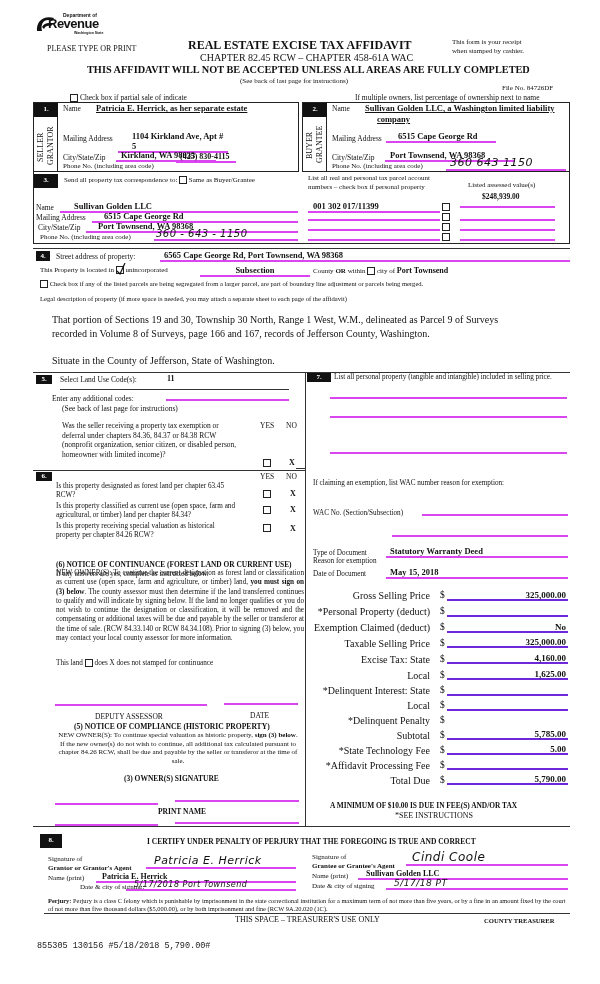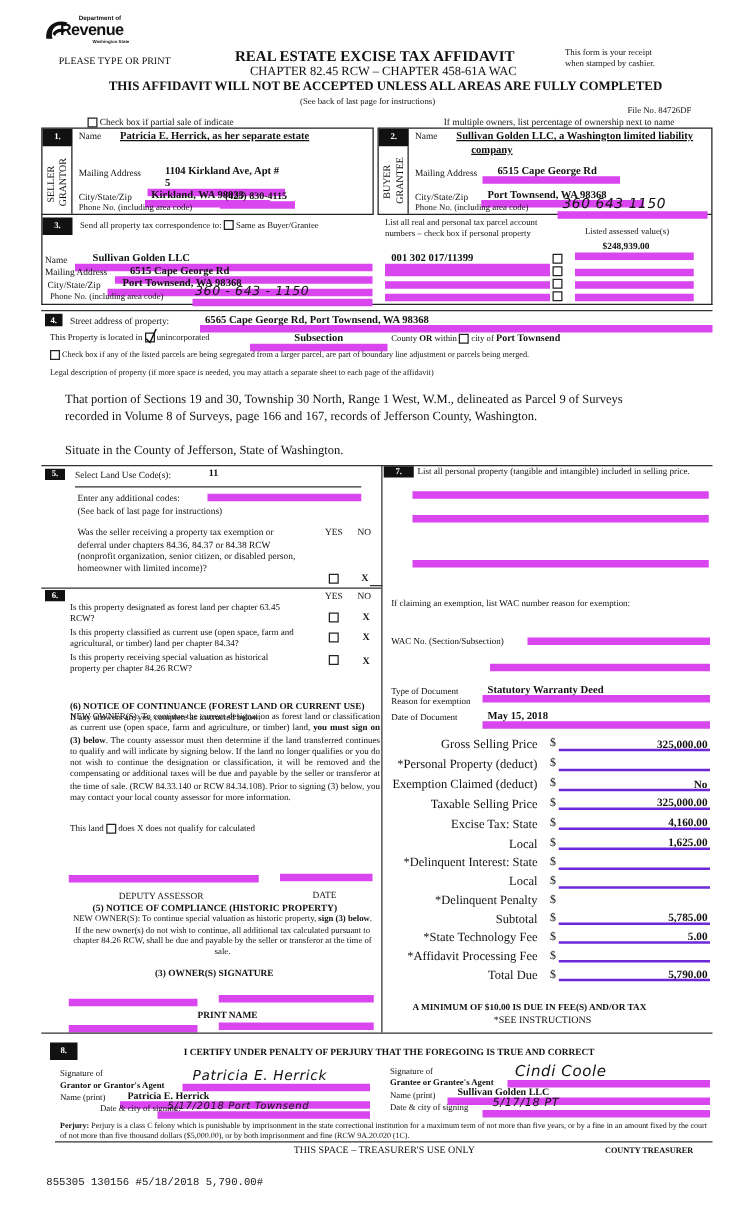--- a/index.html
+++ b/index.html
@@ -1,20 +1,20 @@
 <!DOCTYPE html>
 <html><head>
 <meta charset="utf-8">
 <style>
   * { box-sizing: border-box; margin: 0; padding: 0; }
   html, body { width: 600px; height: 984px; background: #ffffff; overflow: hidden; }
   body { font-family: "Liberation Serif", "DejaVu Serif", serif; color: #111; position: relative; font-size: 8px; }
   .abs { position: absolute; }
   .b { font-weight: bold; }
-  .uline { border-bottom: 6px solid #d946ef; }
+  .uline { border-bottom: 2px solid #d946ef; }
   .box { position: absolute; border: 1px solid #222; }
   .num { position: absolute; background: #111; color: #fff; font-size: 7px; font-weight: bold; text-align: center; line-height: 13px; }
   .cb { display: inline-block; width: 8px; height: 8px; border: 1px solid #222; vertical-align: middle; background: #fff; }
   .hand { font-family: "DejaVu Sans", sans-serif; font-style: italic; font-size: 10px; letter-spacing: 0.5px; }
   .vert { position: absolute; writing-mode: vertical-rl; transform: rotate(180deg); font-size: 8px; text-align: center; line-height: 9px; }
   .mono { font-family: "Liberation Mono", "DejaVu Sans Mono", monospace; }
   .money-label { position: absolute; text-align: right; font-size: 10px; width: 180px; }
   .money-dollar { position: absolute; font-size: 9.5px; }
   .money-line { position: absolute; border-bottom: 2px solid #6d28d9; height: 12px; font-size: 9px; font-weight: bold; text-align: right; padding-right: 2px; line-height: 12px; }
   .hline { position: absolute; border-top: 1px solid #333; height: 0; }
@@ -156,21 +156,21 @@
 <div class="abs" style="left:52px;top:328px;font-size:10px;white-space:nowrap;text-align:right;">recorded in Volume 8 of Surveys, page 166 and 167, records of Jefferson County, Washington.</div>
 <div class="abs" style="left:52px;top:355px;font-size:10px;white-space:nowrap;">Situate in the County of Jefferson, State of Washington.</div>
 
 <div class="hline" style="left:33px;top:372px;width:537px;"></div>
 <div class="abs" style="left:305px;top:372px;width:0;height:454px;border-left:1px solid #333;"></div>
 
 <div class="num" style="left:36px;top:375px;width:16px;height:9px;line-height:9px;">5.</div>
 <div class="abs" style="left:60px;top:375px;font-size:7.5px;">Select Land Use Code(s):</div>
 <div class="abs b" style="left:167px;top:374px;font-size:8px;">11</div>
 <div class="hline" style="left:60px;top:389px;width:229px;"></div>
-<div class="abs" style="left:62px;top:394px;font-size:7.5px;">Enter any additional codes:</div>
+<div class="abs" style="left:52px;top:394px;font-size:7.5px;">Enter any additional codes:</div>
 <div class="abs uline" style="left:166px;top:392px;width:123px;height:9px;"></div>
 <div class="abs" style="left:62px;top:404px;font-size:7.5px;">(See back of last page for instructions)</div>
 
 <div class="abs" style="left:62px;top:421px;font-size:7.5px;line-height:9.5px;">
   <div>Was the seller receiving a property tax exemption or</div>
   <div>deferral under chapters 84.36, 84.37 or 84.38 RCW</div>
   <div>(nonprofit organization, senior citizen, or disabled person,</div>
   <div>homeowner with limited income)?</div>
 </div>
 <div class="abs" style="left:260px;top:421px;font-size:7.5px;">YES</div>
@@ -209,21 +209,21 @@
 <div class="abs b" style="left:56px;top:560px;font-size:7.4px;white-space:nowrap;">(6) NOTICE OF CONTINUANCE (FOREST LAND OR CURRENT USE)</div>
 <div class="abs" style="left:56px;top:569px;width:248px;font-size:7.2px;line-height:9.3px;text-align:justify;">
   <span>NEW OWNER(S): To continue the current designation as forest land or classification as current use (open space, farm and agriculture, or timber) land, </span><b>you must sign on (3) below</b><span>. The county assessor must then determine if the land transferred continues to qualify and will indicate by signing below. If the land no longer qualifies or you do not wish to continue the designation or classification, it will be removed and the compensating or additional taxes will be due and payable by the seller or transferor at the time of sale. (RCW 84.33.140 or RCW 84.34.108). Prior to signing (3) below, you may contact your local county assessor for more information.</span>
 </div>
 
 <div class="abs" style="left:56px;top:659px;font-size:7.2px;white-space:nowrap;">
   <span>This land</span>
   <span class="cb"></span>
   <span>does</span>
   <span>X does not</span>
-  <span>qualify for calculated</span>
+  <span>stamped for continuance</span>
 </div>
 
 <div class="abs uline" style="left:55px;top:698px;width:152px;height:8px;"></div>
 <div class="abs uline" style="left:224px;top:697px;width:74px;height:8px;"></div>
 <div class="abs" style="left:95px;top:712px;font-size:7.5px;">DEPUTY ASSESSOR</div>
 <div class="abs" style="left:250px;top:711px;font-size:7.5px;">DATE</div>
 
 <div class="abs b" style="left:74px;top:722px;font-size:7.6px;white-space:nowrap;">(5) NOTICE OF COMPLIANCE (HISTORIC PROPERTY)</div>
 <div class="abs" style="left:58px;top:731px;width:240px;font-size:7px;line-height:8.7px;text-align:center;">
   <span>NEW OWNER(S): To continue special valuation as historic property,</span> <b>sign (3) below</b><span>. If the new owner(s) do not wish to continue, all additional tax calculated pursuant to chapter 84.26 RCW, shall be due and payable by the seller or transferor at the time of sale.</span>

